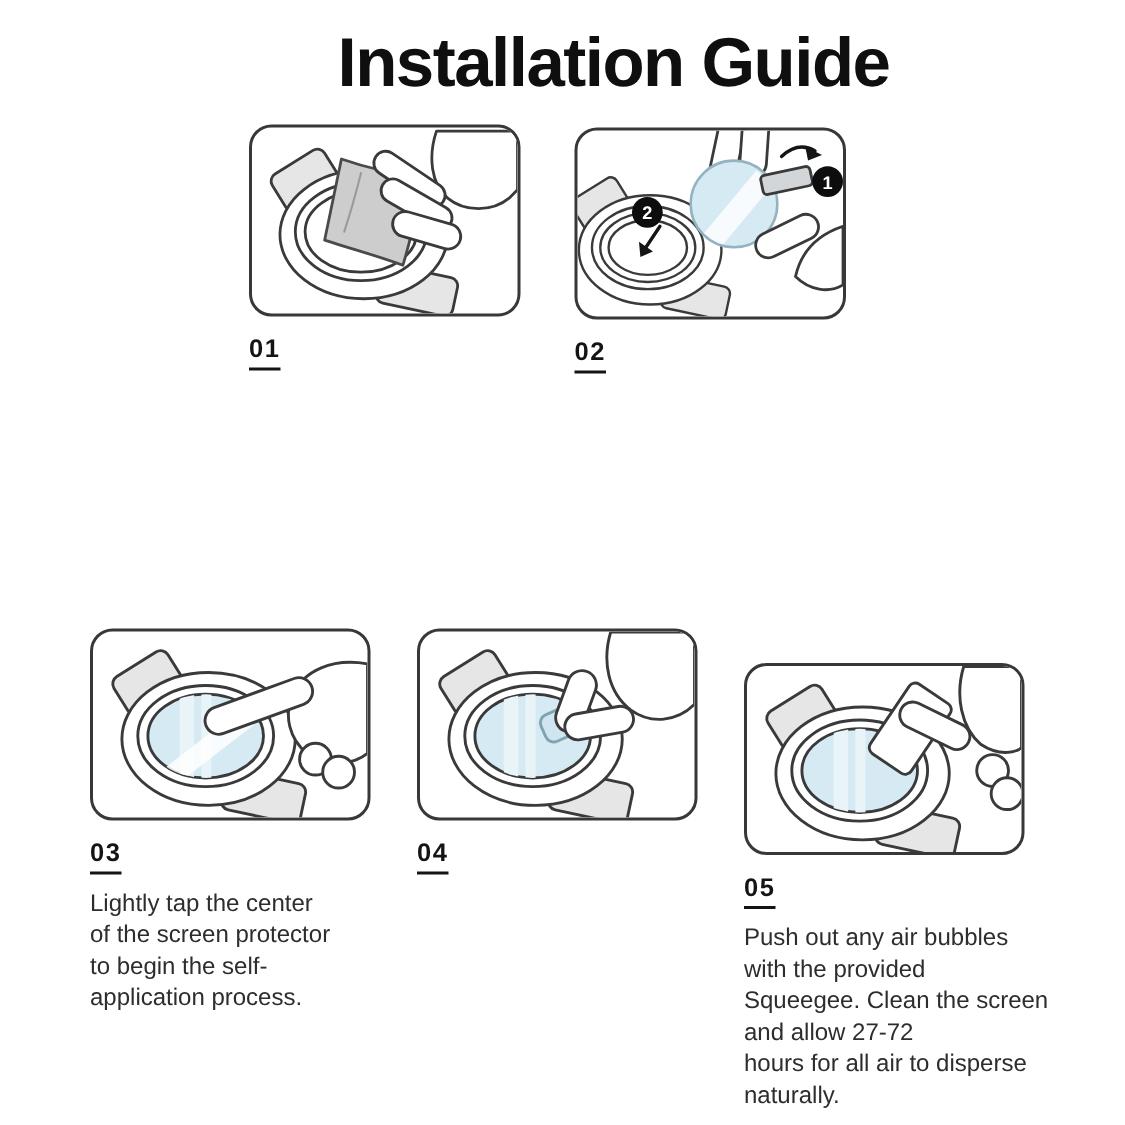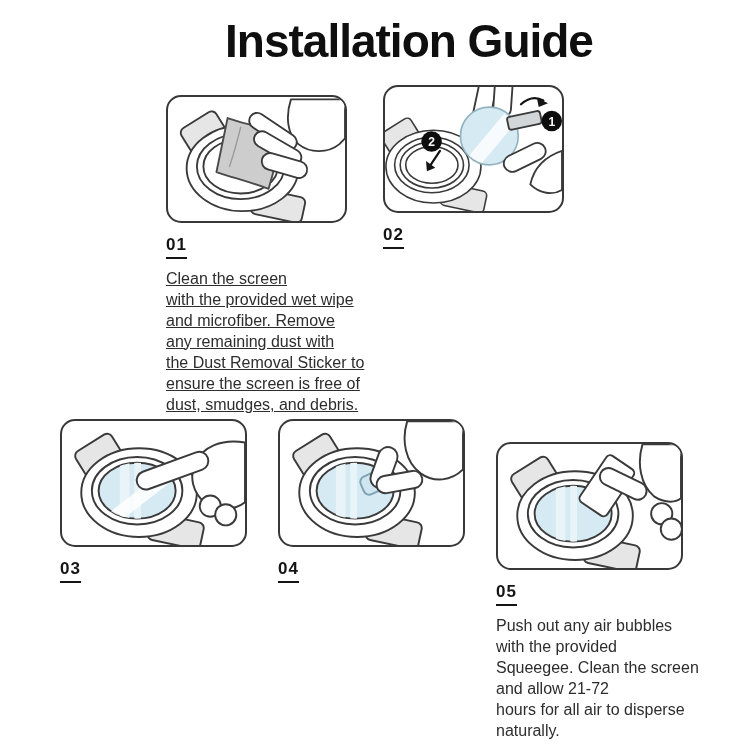--- a/index.html
+++ b/index.html
@@ -25,21 +25,21 @@
   .step-num {
     display:inline-block; margin-top:13px;
     font-size:17px; font-weight:700; letter-spacing:1px; color:#141414;
     border-bottom:2.5px solid #141414; padding-bottom:2px; line-height:1.1;
   }
   .step-text {
     margin-top:9px; font-size:16px; line-height:21px;
     white-space:pre-line; color:#2d2d2d; width:215px;
   }
   
-  #col-01 { left:166px; top:95px;text-decoration:underline; }
+  #col-01 { left:166px; top:83px; }
   #col-02 { left:383px; top:85px; }
   #col-03 { left:60px;  top:419px; }
   #col-04 { left:278px; top:419px; }
   #col-05 { left:496px; top:442px; }
   .lineart { stroke:#3a3a3a; stroke-width:2; fill:#ffffff;
              stroke-linecap:round; stroke-linejoin:round; }
   .badge-num { font:700 13px "Liberation Sans", sans-serif; fill:#ffffff;
                text-anchor:middle; stroke:none; }
 </style>
 </head>
@@ -65,27 +65,20 @@
         <g>
           <path d="M 132,0 C 126,18 128,38 140,48 C 152,58 172,58 184,48 L 190,42 L 190,0 Z"></path>
           <rect x="84" y="26" width="58" height="17" rx="8.5" transform="rotate(34 113 34)"></rect>
           <rect x="90" y="44" width="56" height="17" rx="8.5" transform="rotate(30 118 52)"></rect>
           <rect x="100" y="62" width="50" height="18" rx="9" transform="rotate(16 125 71)"></rect>
         </g>
       </g>
     </svg>
   </div>
   <div class="step-num">01</div>
-  <div class="step-text">Clean the screen
-with the provided wet wipe
-and microfiber. Remove
-any remaining dust with
-the Dust Removal Sticker to
-ensure the screen is free of
-dust, smudges, and debris.</div>
 </div>
 
 <div class="col row1" id="col-02">
   <div class="panel">
     <svg viewBox="0 0 190 128">
       <defs>
           <clipPath id="protClip">
             <circle cx="112" cy="50" r="30"></circle>
           </clipPath>
         </defs>
@@ -157,20 +150,24 @@
         <g>
           <path d="M 190,22 C 166,18 146,26 138,44 C 132,58 136,74 148,84 C 162,94 180,92 190,84 Z"></path>
           <rect x="76" y="42" width="78" height="19" rx="9.5" transform="rotate(-20 114 52)"></rect>
           <circle cx="154" cy="88" r="11"></circle>
           <circle cx="170" cy="97" r="11"></circle>
         </g>
       </g>
     </svg>
   </div>
   <div class="step-num">03</div>
+  <div class="step-text">Lightly tap the center
+of the screen protector
+to begin the self-
+application process.</div>
 </div>
 
 <div class="col row2" id="col-04">
   <div class="panel">
     <svg viewBox="0 0 190 128">
       <defs>
           <clipPath id="faceP4">
             <ellipse cx="78" cy="72" rx="40" ry="29"></ellipse>
           </clipPath>
         </defs>
@@ -225,16 +222,16 @@
           <circle cx="170" cy="72" r="11"></circle>
           <circle cx="180" cy="88" r="11"></circle>
         </g>
       </g>
     </svg>
   </div>
   <div class="step-num">05</div>
   <div class="step-text">Push out any air bubbles
 with the provided
 Squeegee. Clean the screen
-and allow 21-72
+and allow 27-72
 hours for all air to disperse
 naturally.</div>
 </div>
 
 </body></html>

